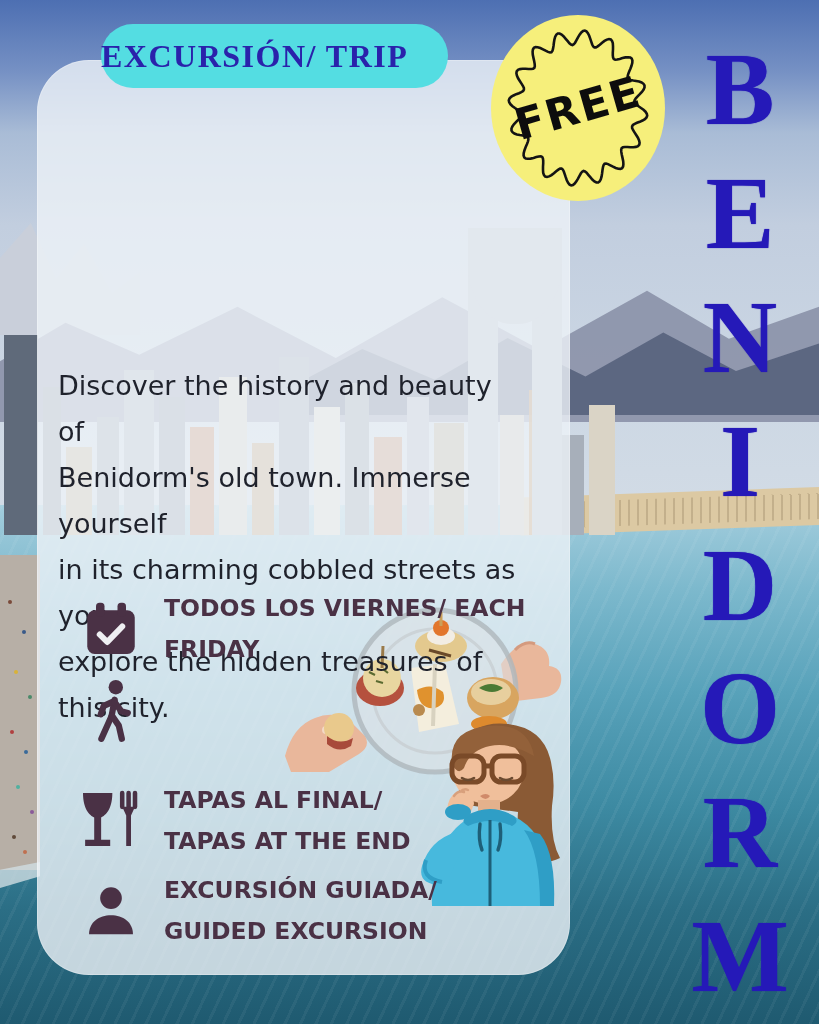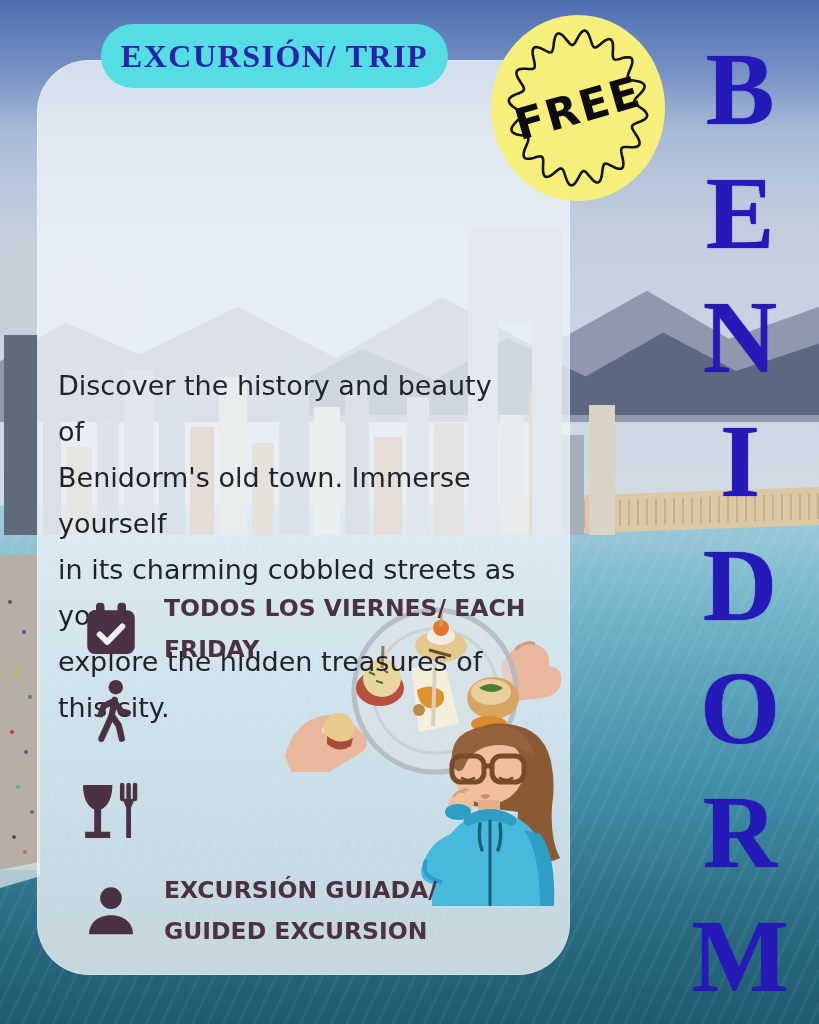--- a/index.html
+++ b/index.html
@@ -56,21 +56,21 @@
     16px 150px 0 #3a6a9a,8px 185px 0 #50b0a0,22px 210px 0 #8a5a9a,4px 235px 0 #604a3a,15px 250px 0 #c07050;}
   .surf-left{position:absolute;left:0;top:862px;width:40px;height:26px;background:#cfdde2;opacity:.8;
     clip-path:polygon(0 30%,100% 0,100% 55%,0 100%);}
 
   
   .card{position:absolute;left:37px;top:60px;width:533px;height:915px;border-radius:52px;
     background:rgba(238,243,247,.80);box-shadow:0 0 0 1px rgba(255,255,255,.25) inset;}
 
   
   .pill{position:absolute;left:101px;top:24px;width:347px;height:64px;border-radius:32px;background:#54dde2;
-    display:flex;align-items:center;justify-content:center;z-index:6;}
+    display:flex;align-items:center;z-index:6;}
   .pill-text{font-family:"Liberation Serif",serif;font-weight:bold;font-size:32px;letter-spacing:1.5px;color:#2a22ab;}
 
   
   .badge{position:absolute;left:490px;top:14px;width:176px;height:188px;z-index:8;}
   .badge svg{position:absolute;inset:0;}
   .badge-text{position:absolute;left:0;top:0;width:176px;height:188px;display:flex;align-items:center;justify-content:center;
     transform:rotate(-16deg);font-weight:800;font-size:43px;letter-spacing:2px;color:#0d0d0d;}
 
   
   .vertical-title{position:absolute;left:664px;top:42px;width:152px;height:962px;display:flex;flex-direction:column;
@@ -202,20 +202,22 @@
   </div>
 
   <div class="row row-tapas">
     <span class="ic">
       <svg width="64" height="66" viewBox="0 0 24 24" fill="#4a3145">
         <path d="M1.5 1.5 h11 c0 6.2-2.6 8.4-4.2 9.2 V19 h3.4 v2.4 H2.3 V19 h3.4 v-8.3 C4.1 9.9 1.5 7.7 1.5 1.5 z"></path>
         <path d="M16.2 1.5 v5.2 M18.6 1.5 v5.2 M21 1.5 v5.2" stroke="#4a3145" stroke-width="1.7" fill="none" stroke-linecap="round"></path>
         <path d="M16.2 6.7 h4.8 l-1.5 3.2 v11.5 h-1.8 V9.9 z"></path>
       </svg>
     </span>
+    <span class="row-label lbl">TAPAS AL FINAL/
+ TAPAS AT THE END</span>
   </div>
 
   <div class="row row-guide">
     <span class="ic">
       <svg width="62" height="62" viewBox="0 0 24 24" fill="#4a3145">
         <circle cx="12" cy="7" r="4.2"></circle>
         <path d="M3.5 21c0-4.8 3.9-7.4 8.5-7.4s8.5 2.6 8.5 7.4z"></path>
       </svg>
     </span>
     <span class="row-label lbl">EXCURSIÓN GUIADA/

